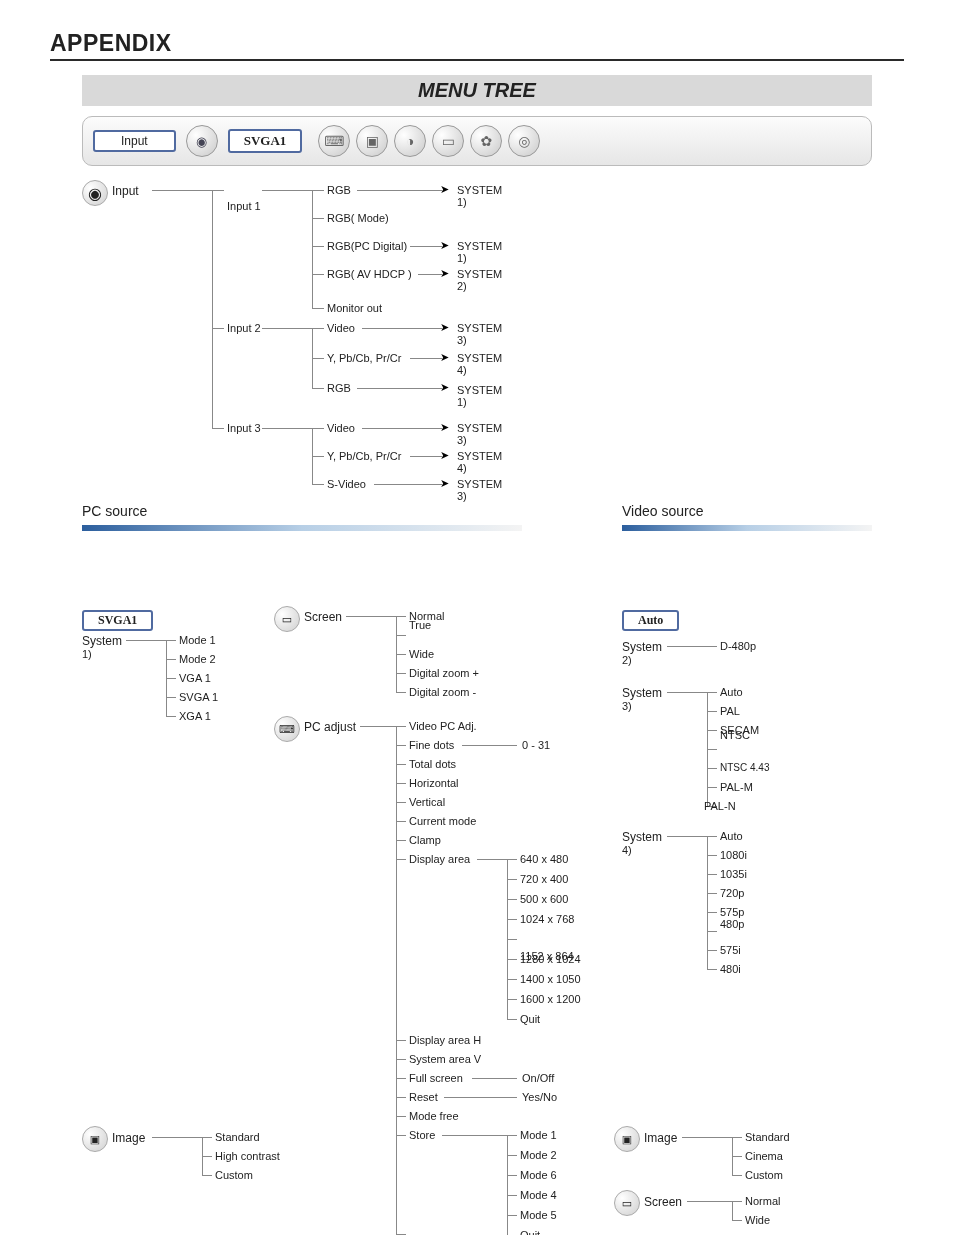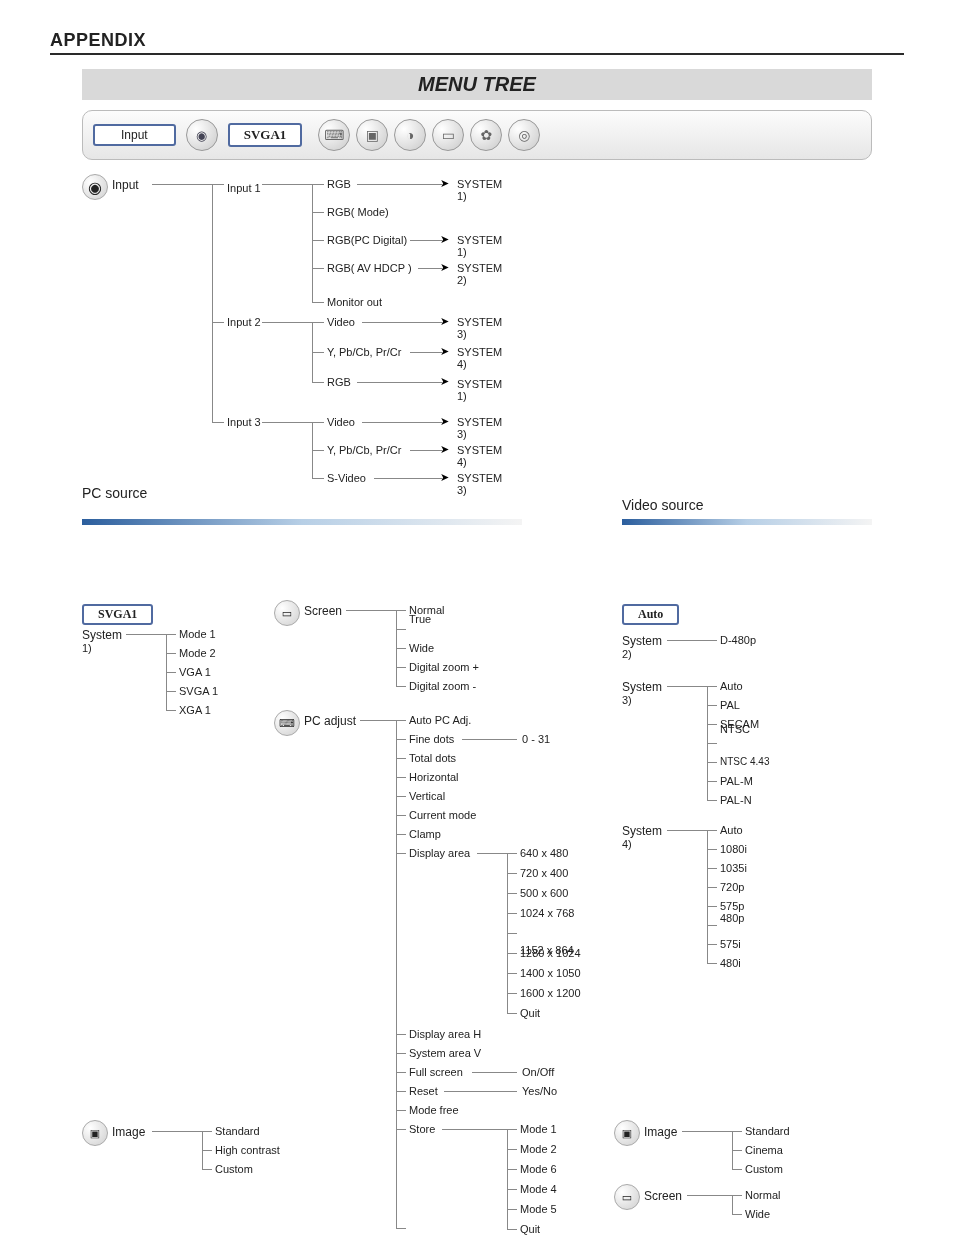--- a/index.html
+++ b/index.html
@@ -1,16 +1,16 @@
 <!DOCTYPE html>
 <html><head>
 <meta charset="utf-8">
 <style>
 body { margin:0; padding:30px 50px; font-family: Arial, Helvetica, sans-serif; background:#fff; color:#222; width:854px; }
-.section-title { font-size:18px; font-weight:bold; letter-spacing:0.5px; margin-bottom:2px; }
+.section-title { font-size:23px; font-weight:bold; letter-spacing:0.5px; margin-bottom:2px; }
 .underline { border-bottom:2px solid #2a2a2a; margin-bottom:14px; }
 .title-bar { background:#d9d9d9; text-align:center; font-size:20px; font-weight:bold; font-style:italic; padding:4px 0; margin:0 auto 10px; width:790px; }
 
 
 .capsule-row { width:790px; margin:0 auto; height:50px; background:linear-gradient(#fcfcfc,#e6e6e6); border:1px solid #bbb; border-radius:10px; display:flex; align-items:center; padding:0 10px; box-sizing:border-box; }
 .input-label { border:2px solid #506aa0; border-radius:3px; background:#fff; padding:2px 26px; font-size:12px; margin-right:10px; }
 .badge { border:2px solid #506aa0; border-radius:3px; background:#fff; padding:2px 14px; font-family:serif; font-weight:bold; font-size:13px; margin-right:10px; }
 .mini-icon { width:30px; height:30px; border-radius:50%; background:radial-gradient(circle at 30% 30%, #fff, #c9c9c9); border:1px solid #999; margin-left:6px; display:inline-flex; align-items:center; justify-content:center; font-size:14px; color:#666; }
 .ic-blob { width:30px; height:30px; border-radius:50%; background:radial-gradient(circle at 30% 30%, #fff, #c9c9c9); border:1px solid #999; margin-right:10px; display:inline-flex; align-items:center; justify-content:center; color:#445; font-size:13px;}
 
@@ -47,21 +47,21 @@
   <span class="mini-icon">◎</span>
 </div>
 
 <div class="tree" style="height:420px">
   <span class="icon-circle" style="position:absolute;left:0;top:2px">◉</span>
   <div class="node lbl" style="left:30px;top:6px">Input</div>
   <div class="hline" style="left:70px;top:12px;width:60px"></div>
   <div class="vline" style="left:130px;top:12px;height:238px"></div>
 
   <div class="hline" style="left:130px;top:12px;width:12px"></div>
-  <div class="node" style="left:145px;top:10px">Input 1</div>
+  <div class="node" style="left:145px;top:22px">Input 1</div>
   <div class="hline" style="left:180px;top:12px;width:50px"></div>
   <div class="vline" style="left:230px;top:12px;height:118px"></div>
     <div class="hline" style="left:230px;top:12px;width:12px"></div>
     <div class="node" style="left:245px;top:6px">RGB</div>
       <div class="hline" style="left:275px;top:12px;width:85px"></div>
     <span class="arrow" style="left:358px;top:5px">➤</span>
       <div class="node" style="left:375px;top:6px">SYSTEM</div>
     <div class="node" style="left:375px;top:18px">1)</div>
     <div class="hline" style="left:230px;top:40px;width:12px"></div>
     <div class="node" style="left:245px;top:34px">RGB( Mode)</div>
@@ -119,21 +119,21 @@
     <span class="arrow" style="left:358px;top:271px">➤</span>
       <div class="node" style="left:375px;top:272px">SYSTEM</div>
     <div class="node" style="left:375px;top:284px">4)</div>
     <div class="hline" style="left:230px;top:306px;width:12px"></div>
     <div class="node" style="left:245px;top:300px">S-Video</div>
       <div class="hline" style="left:292px;top:306px;width:68px"></div>
     <span class="arrow" style="left:358px;top:299px">➤</span>
       <div class="node" style="left:375px;top:300px">SYSTEM</div>
     <div class="node" style="left:375px;top:312px">3)</div>
 
-  <div class="node subhead" style="left:0;top:313px">PC source</div>
+  <div class="node subhead" style="left:0;top:325px">PC source</div>
   <div class="node subhead" style="left:540px;top:325px">Video source</div>
   <div style="position:absolute;left:0;top:345px;width:440px" class="grad-bar"></div>
   <div style="position:absolute;left:540px;top:345px;width:250px" class="grad-bar"></div>
 </div>
 
 <div class="tree" style="height:710px">
 
   <span class="small-badge" style="position:absolute;left:0;top:0">SVGA1</span>
   <div class="node lbl" style="left:0;top:24px">System</div>
   <div class="node" style="left:0;top:38px">1)</div>
@@ -163,21 +163,21 @@
   <div class="hline" style="left:314px;top:63px;width:10px"></div>
     <div class="node" style="left:327px;top:57px">Digital zoom +</div>
   <div class="hline" style="left:314px;top:82px;width:10px"></div>
     <div class="node" style="left:327px;top:76px">Digital zoom -</div>
 
   <span class="icon-circle" style="position:absolute;left:192px;top:106px;font-size:11px">⌨</span>
   <div class="node lbl" style="left:222px;top:110px">PC adjust</div>
   <div class="hline" style="left:278px;top:116px;width:36px"></div>
     <div class="vline" style="left:314px;top:116px;height:508px"></div>
   <div class="hline" style="left:314px;top:116px;width:10px"></div>
-    <div class="node" style="left:327px;top:110px">Auto PC Adj.</div>
+    <div class="node" style="left:327px;top:110px">Video PC Adj.</div>
   <div class="hline" style="left:314px;top:135px;width:10px"></div>
     <div class="node" style="left:327px;top:129px">Fine dots</div>
     <div class="hline" style="left:380px;top:135px;width:55px"></div>
     <div class="node" style="left:440px;top:129px">0 - 31</div>
   <div class="hline" style="left:314px;top:154px;width:10px"></div>
     <div class="node" style="left:327px;top:148px">Total dots</div>
   <div class="hline" style="left:314px;top:173px;width:10px"></div>
     <div class="node" style="left:327px;top:167px">Horizontal</div>
   <div class="hline" style="left:314px;top:192px;width:10px"></div>
     <div class="node" style="left:327px;top:186px">Vertical</div>
@@ -268,21 +268,21 @@
     <div class="node" style="left:638px;top:95px">PAL</div>
   <div class="hline" style="left:625px;top:120px;width:10px"></div>
     <div class="node" style="left:638px;top:114px">SECAM</div>
   <div class="hline" style="left:625px;top:139px;width:10px"></div>
     <div class="node" style="left:638px;top:119px">NTSC</div>
   <div class="hline" style="left:625px;top:158px;width:10px"></div>
     <div class="node" style="left:638px;top:152px;font-size:10px">NTSC 4.43</div>
   <div class="hline" style="left:625px;top:177px;width:10px"></div>
     <div class="node" style="left:638px;top:171px">PAL-M</div>
   <div class="hline" style="left:625px;top:196px;width:10px"></div>
-    <div class="node" style="left:638px;top:190px">PAL-N</div>
+    <div class="node" style="left:622px;top:190px">PAL-N</div>
 
   <div class="node lbl" style="left:540px;top:220px">System</div>
   <div class="node" style="left:540px;top:234px">4)</div>
   <div class="hline" style="left:585px;top:226px;width:40px"></div>
     <div class="vline" style="left:625px;top:226px;height:133px"></div>
   <div class="hline" style="left:625px;top:226px;width:10px"></div>
     <div class="node" style="left:638px;top:220px">Auto</div>
   <div class="hline" style="left:625px;top:245px;width:10px"></div>
     <div class="node" style="left:638px;top:239px">1080i</div>
   <div class="hline" style="left:625px;top:264px;width:10px"></div>

